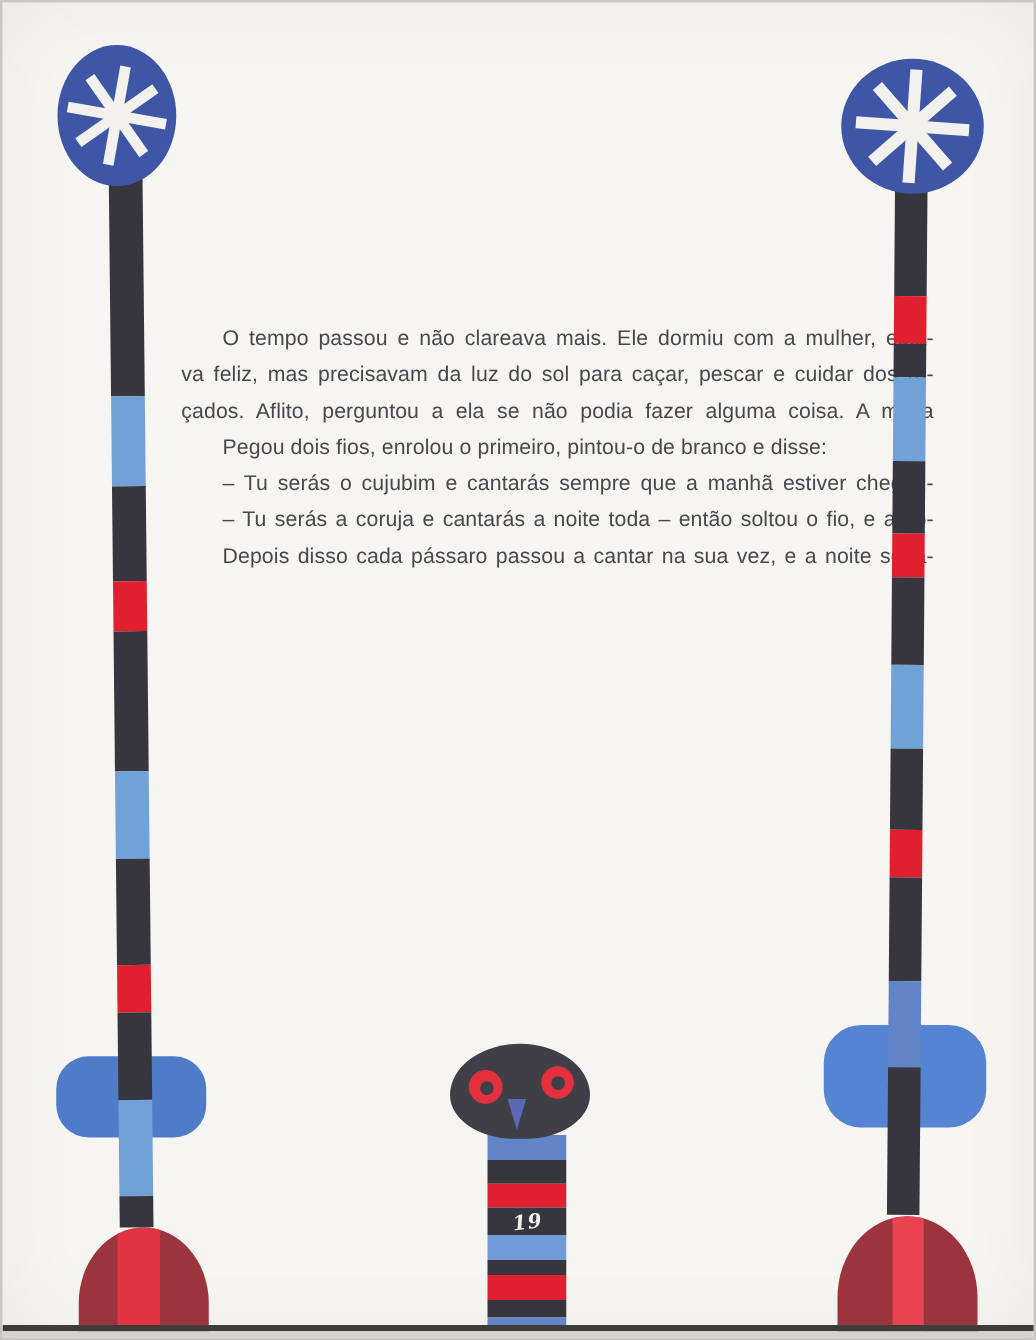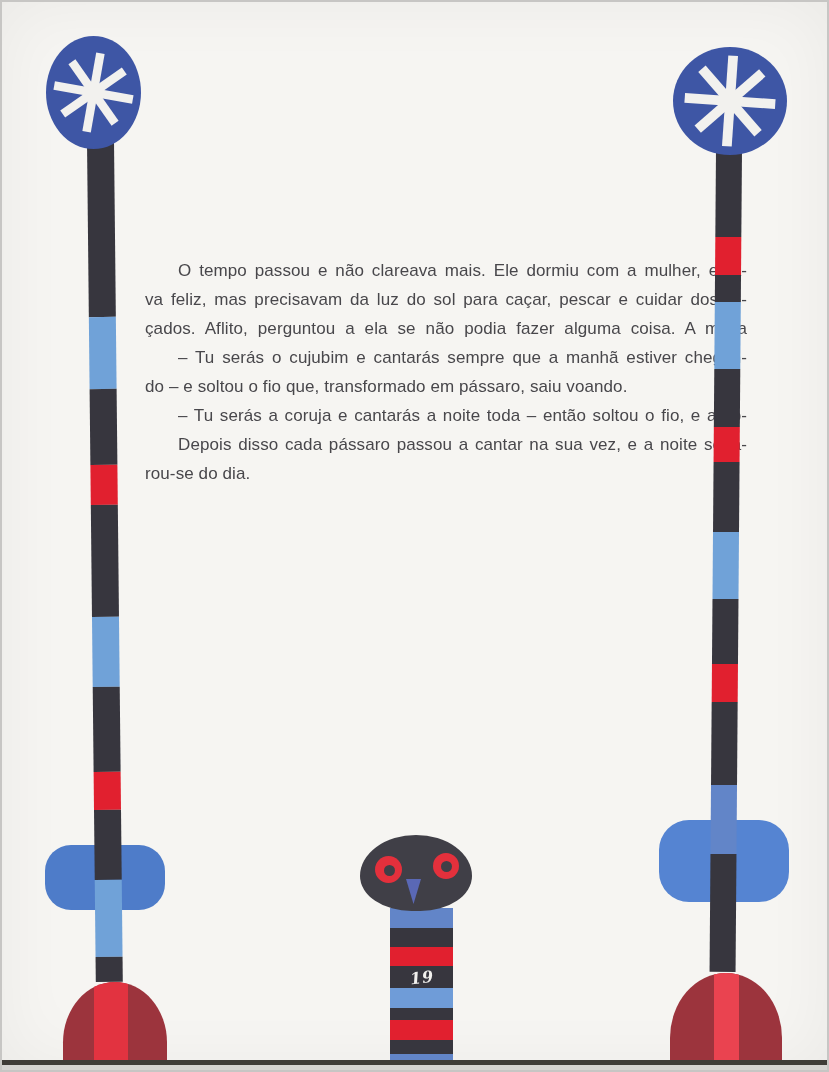--- a/index.html
+++ b/index.html
@@ -125,25 +125,24 @@
     </div>
   <div class="crossbar" id="right-crossbar" style="background: rgb(85, 132, 210);"></div>
   <div class="dome" id="right-dome" style="background: rgb(156, 52, 61);">
     <div class="dome-stripe" id="right-dome-stripe" style="background: rgb(234, 67, 80);"></div>
   </div>
 
   <div class="story" id="story" style="color: rgb(72, 71, 75);">
       <div class="story-line justify indent">O tempo passou e não clareava mais. Ele dormiu com a mulher, esta-</div>
       <div class="story-line justify">va feliz, mas precisavam da luz do sol para caçar, pescar e cuidar dos ro-</div>
       <div class="story-line justify">çados. Aflito, perguntou a ela se não podia fazer alguma coisa. A moça</div>
+      <div class="story-line indent">Pegou dois fios, enrolou o primeiro, pintou-o de branco e disse:</div>
       <div class="story-line justify indent">– Tu serás o cujubim e cantarás sempre que a manhã estiver chegan-</div>
-      <div class="story-line">do – e soltou o fio que, transformado em pássaro, saiu voando.</div>
       <div class="story-line justify indent">– Tu serás a coruja e cantarás a noite toda – então soltou o fio, e a co-</div>
       <div class="story-line justify indent">Depois disso cada pássaro passou a cantar na sua vez, e a noite sepa-</div>
-      <div class="story-line">rou-se do dia.</div>
     </div>
 
   <div class="abs" id="owl-head" style="background: rgb(64, 63, 71);"></div>
   <div class="eye" style="left: 373px; top: 854px; width: 27px; height: 27px; background: rgb(228, 48, 60);">
     <div class="pupil" style="background: rgb(64, 63, 71);"></div>
   </div>
   <div class="eye" style="left: 431px; top: 851px; width: 26px; height: 26px; background: rgb(228, 48, 60);">
     <div class="pupil" style="background: rgb(64, 63, 71);"></div>
   </div>
   <div class="abs" id="owl-beak" style="background: rgb(90, 104, 181);"></div>

